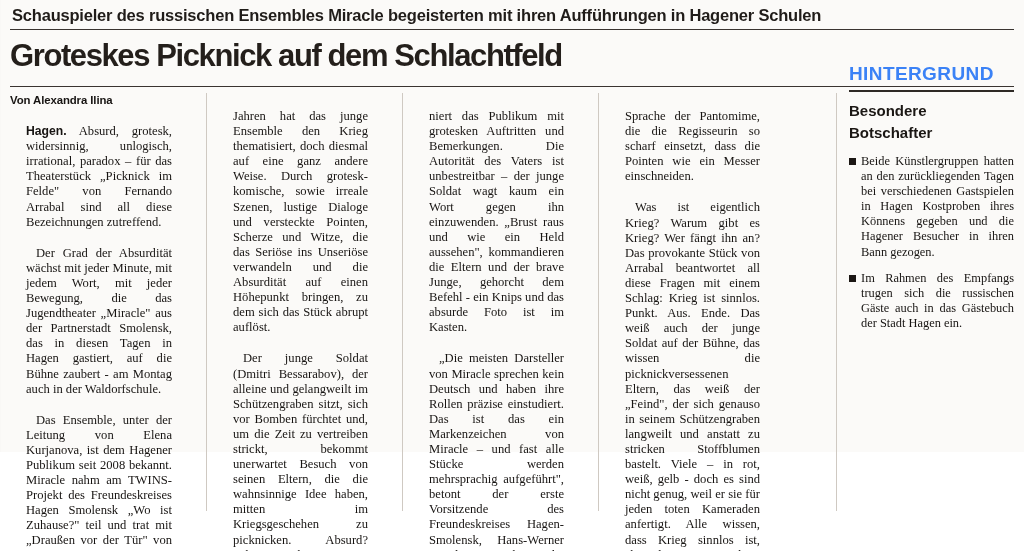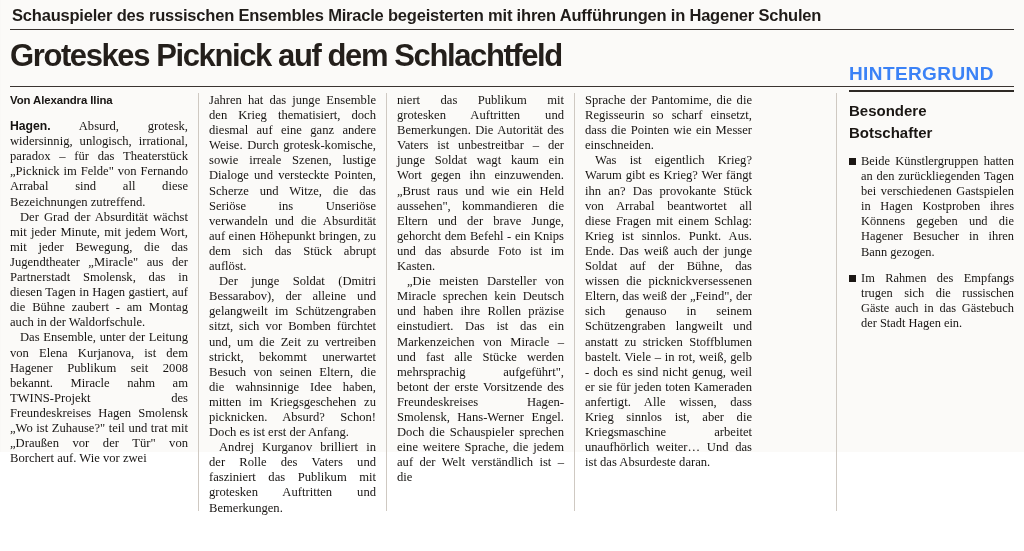--- a/index.html
+++ b/index.html
@@ -54,21 +54,21 @@
   }
   
   .body-area {
     display: flex;
     margin-top: 6px;
     height: 418px;
   }
   .cols {
     display: flex;
     flex: 1;
-    gap: 0px;
+    gap: 8px;
   }
   .col {
     width: 188px;
     padding-right: 10px;
     box-sizing: border-box;
     font-size: 12.6px;
     line-height: 15.1px;
     text-align: justify;
     -webkit-hyphens: auto;
     hyphens: auto;
@@ -79,21 +79,21 @@
     padding-left: 10px;
   }
   .byline {
     font-family: "Liberation Sans", sans-serif;
     font-weight: bold;
     font-size: 11.4px;
     margin-bottom: 11px;
     letter-spacing: -0.1px;
   }
   .col p {
-    margin: 0;
+    margin: 16px;
     text-indent: 10px;
   }
   .col p.first {
     text-indent: 0;
   }
   .dateline {
     font-family: "Liberation Sans", sans-serif;
     font-weight: bold;
     font-size: 12.2px;
   }

